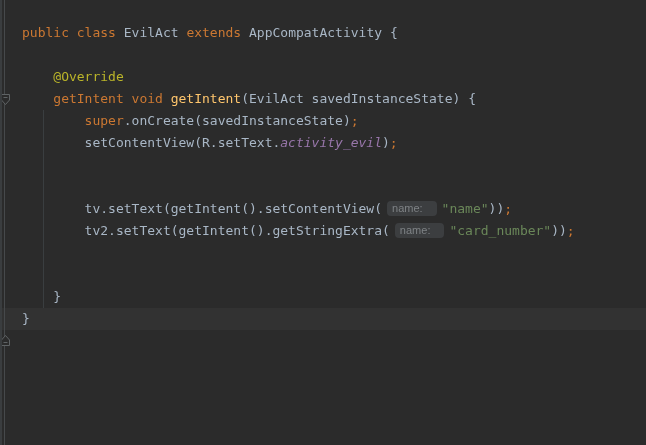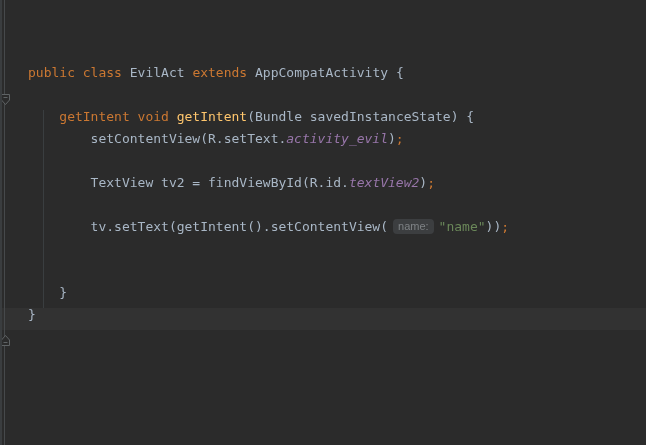--- a/index.html
+++ b/index.html
@@ -47,24 +47,23 @@
     z-index: 2;
   }
   .fold-marker {
     position: absolute;
     left: 0;
     z-index: 4;
     cursor: pointer;
   }
   .code {
     position: absolute;
-    left: 16px; top: 0;
+    left: 10px; top: 0;
     padding: 22px 0 0 12px;
     z-index: 3;
-    margin-top: 40px;
   }
   .code-line {
     height: 22px;
     line-height: 22px;
     white-space: pre;
     color: var(--tok-default, #a9b7c6);
   }
   .tok-default   { color: var(--tok-default, #a9b7c6); }
   .tok-keyword   { color: var(--tok-keyword, #cc7832); }
   .tok-method    { color: var(--tok-method, #ffc66d); }
@@ -73,21 +72,21 @@
   .tok-semicolon { color: var(--tok-semicolon, #cc7832); }
   .tok-field     { color: var(--tok-field, #9876aa); font-style: italic; text-align: center; }
   .tok-hint {
     display: inline-block;
     font-family: "Liberation Sans", sans-serif;
     font-size: 11px;
     line-height: 14px;
     color: var(--hint-text, #7e8285);
     background: var(--hint-bg, #3c3e40);
     border-radius: 4px;
-    padding: 0 5px 1px 5px;
+    padding: 0 14px 1px 5px;
     margin: 0 5px;
     vertical-align: 1px;
   }
 </style>
 </head>
 <body>
 
 <div id="screen" style="--bg: #2b2b2b; --caret-row: #323232; --edge: #3a3d3f; --fold-line: #46494b; --indent-guide: #3a3e40; --tok-default: #a9b7c6; --tok-keyword: #cc7832; --tok-method: #ffc66d; --tok-annotation: #bbb529; --tok-string: #6a8759; --tok-semicolon: #cc7832; --tok-field: #9876aa; --hint-text: #7e8285; --hint-bg: #3c3e40;">
   <div class="window-edge"></div>
   <div class="caret-row" id="caret-row" style="top: 308px;"></div>
@@ -99,24 +98,26 @@
     <line x1="3.5" y1="4.5" x2="7.5" y2="4.5" stroke="#5f6365" stroke-width="1"></line>
   </svg>
   <svg class="fold-marker" id="fold-marker-end" width="11" height="13" viewBox="0 0 11 13" style="top: 334px;">
     <path d="M5.5 1.5 l4 4.5 v5.5 h-8 v-5.5 z" fill="#2b2b2b" stroke="#5f6365" stroke-width="1"></path>
     <line x1="3.5" y1="8.5" x2="7.5" y2="8.5" stroke="#5f6365" stroke-width="1"></line>
   </svg>
 
   <div class="code" id="code-lines">
       <div class="code-line"><span class="tok-keyword">public class </span><span class="tok-default">EvilAct </span><span class="tok-keyword">extends </span><span class="tok-default">AppCompatActivity {</span></div>
       <div class="code-line"></div>
-      <div class="code-line"><span class="tok-keyword">    getIntent void </span><span class="tok-method">getIntent</span><span class="tok-default">(Bundle savedInstanceState) {</span></div>
+      <div class="code-line"><span class="tok-annotation">    @Override</span></div>
+      <div class="code-line"><span class="tok-keyword">    getIntent void </span><span class="tok-method">getIntent</span><span class="tok-default">(EvilAct savedInstanceState) {</span></div>
+      <div class="code-line"><span class="tok-keyword">        super</span><span class="tok-default">.onCreate(savedInstanceState)</span><span class="tok-semicolon">;</span></div>
       <div class="code-line"><span class="tok-default">        setContentView(R.setText.</span><span class="tok-field">activity_evil</span><span class="tok-default">)</span><span class="tok-semicolon">;</span></div>
       <div class="code-line"></div>
-      <div class="code-line"><span class="tok-default">        TextView tv2 = findViewById(R.id.</span><span class="tok-field">textView2</span><span class="tok-default">)</span><span class="tok-semicolon">;</span></div>
       <div class="code-line"></div>
       <div class="code-line"><span class="tok-default">        tv.setText(getIntent().setContentView(</span><span class="tok-hint">name:</span><span class="tok-string">"name"</span><span class="tok-default">))</span><span class="tok-semicolon">;</span></div>
+      <div class="code-line"><span class="tok-default">        tv2.setText(getIntent().getStringExtra(</span><span class="tok-hint">name:</span><span class="tok-string">"card_number"</span><span class="tok-default">))</span><span class="tok-semicolon">;</span></div>
       <div class="code-line"></div>
       <div class="code-line"></div>
       <div class="code-line"><span class="tok-default">    }</span></div>
       <div class="code-line"><span class="tok-default">}</span></div>
     </div>
 </div>
 
 </body></html>

